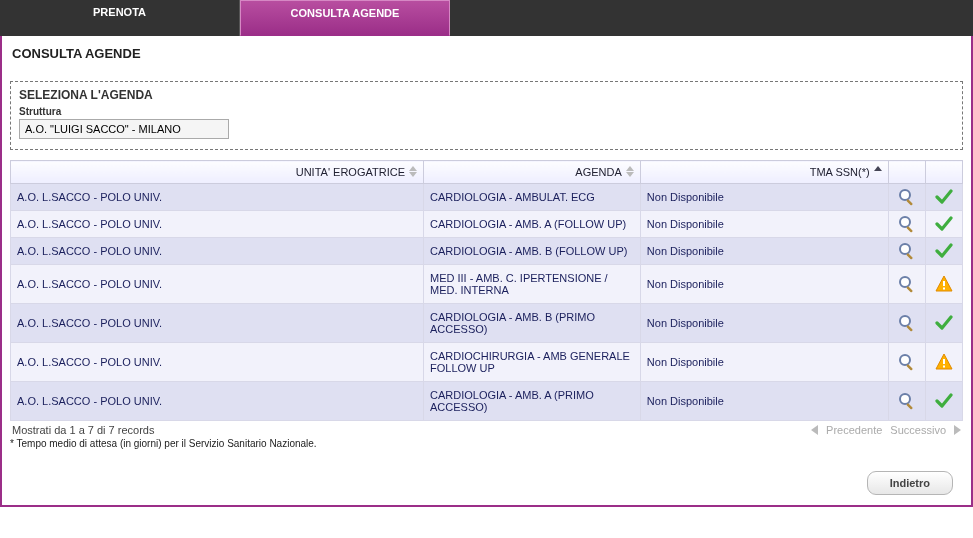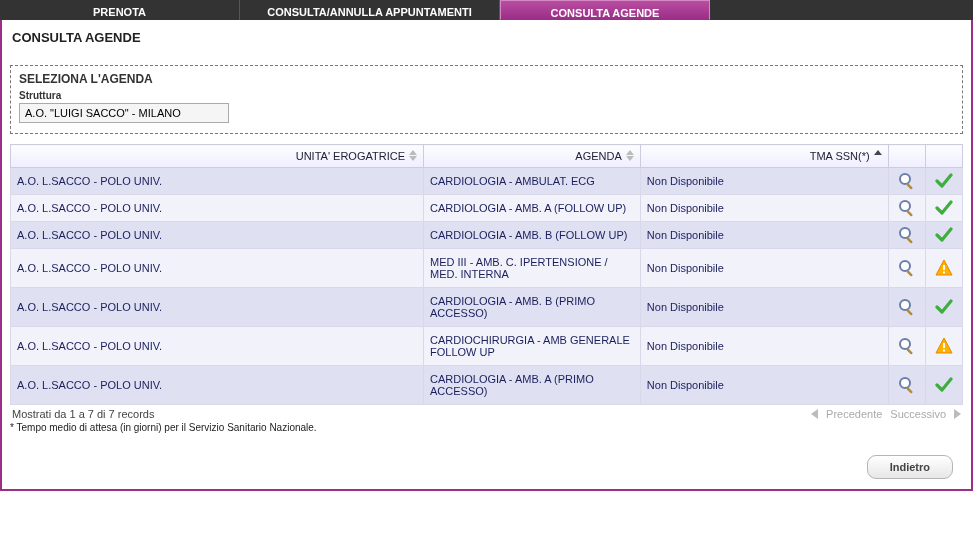--- a/index.html
+++ b/index.html
@@ -6,21 +6,21 @@
   body {
     font-family: Verdana, Arial, sans-serif;
     font-size: 11px;
     color: #333;
     background: #fff;
     width: 973px;
   }
   .tabbar {
     background: #333;
     display: flex;
-    height: 20px;
+    height: 36px;
   }
   .tab {
     color: #fff;
     padding: 6px 12px;
     font-weight: bold;
     font-size: 11px;
     text-align: center;
     flex: 0 0 auto;
     border-right: 1px solid #555;
     width: 260px;
@@ -175,21 +175,20 @@
     <g id="ico-warn">
       <path d="M9 1 L17 16 L1 16 Z" fill="#ffb100" stroke="#e08a00" stroke-width="1"></path>
       <rect x="8" y="6" width="2" height="5" fill="#fff"></rect>
       <rect x="8" y="12.5" width="2" height="2" fill="#fff"></rect>
     </g>
   </defs>
 </svg>
 
 <div class="tabbar">
   <div class="tab t0">PRENOTA</div>
-  <div class="tab">CONSULTA/ANNULLA APPUNTAMENTI</div>
   <div class="tab active">CONSULTA AGENDE</div>
 </div>
 
 <div class="page">
   <div class="page-title">CONSULTA AGENDE</div>
 
   <div class="panel">
     <div class="panel-title">SELEZIONA L'AGENDA</div>
     <label class="field-label">Struttura</label>
     <input class="field-input" type="text" readonly="" value="A.O. &quot;LUIGI SACCO&quot; - MILANO" style="">

